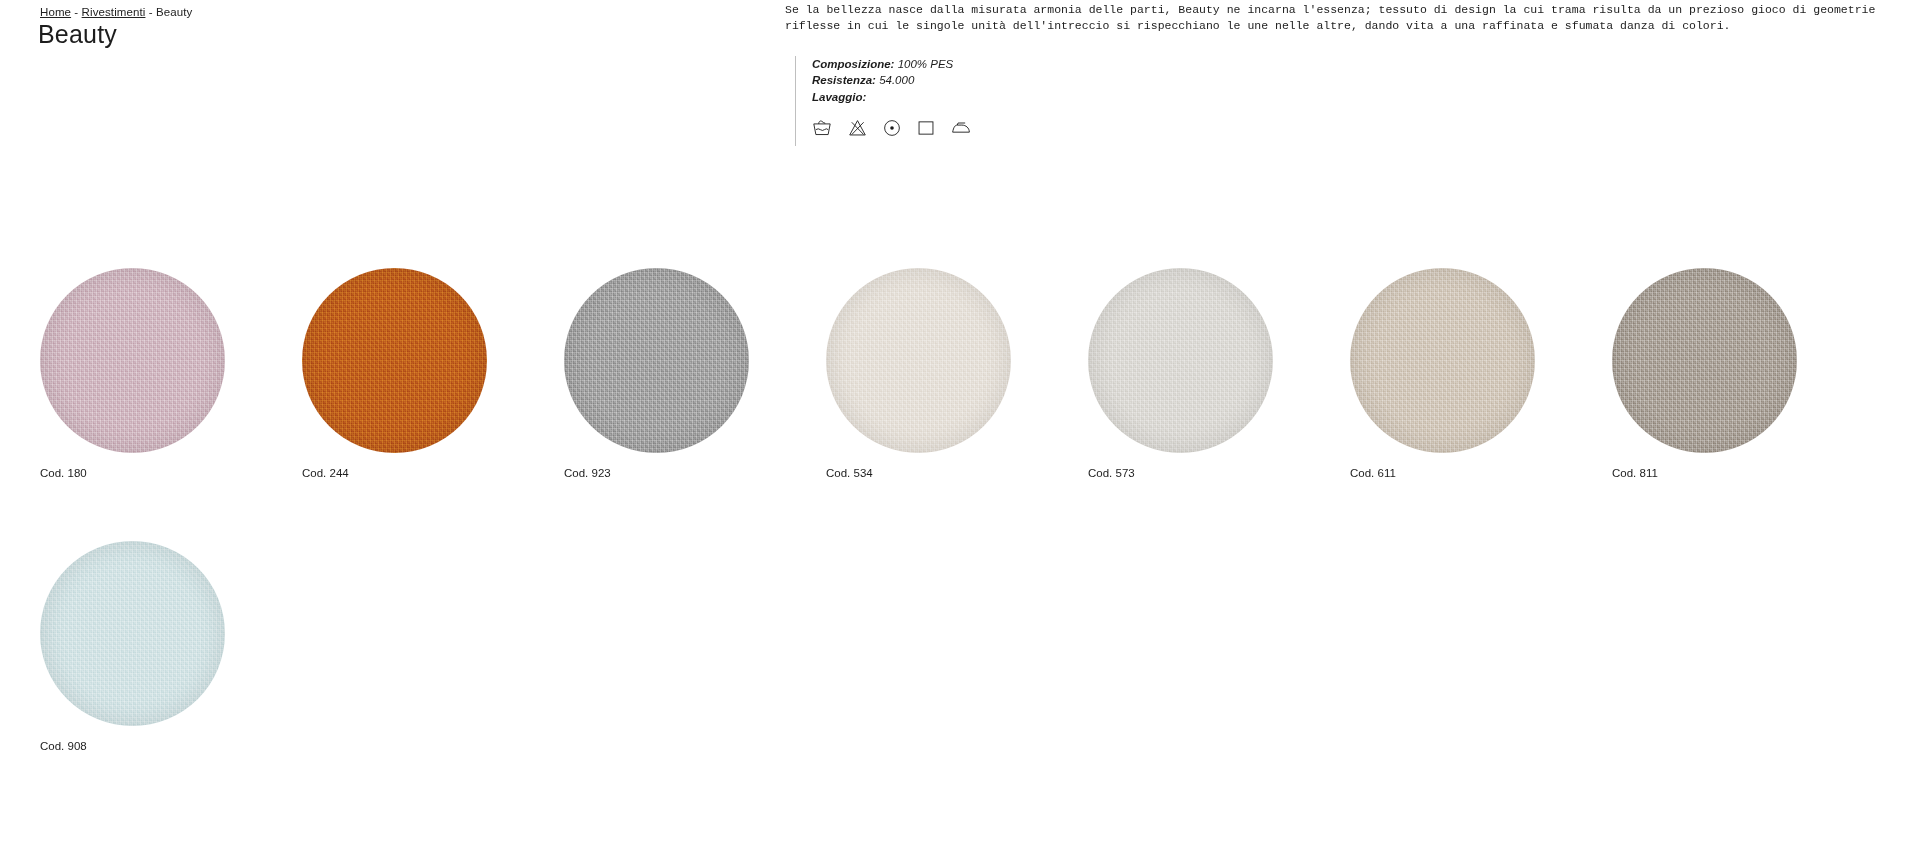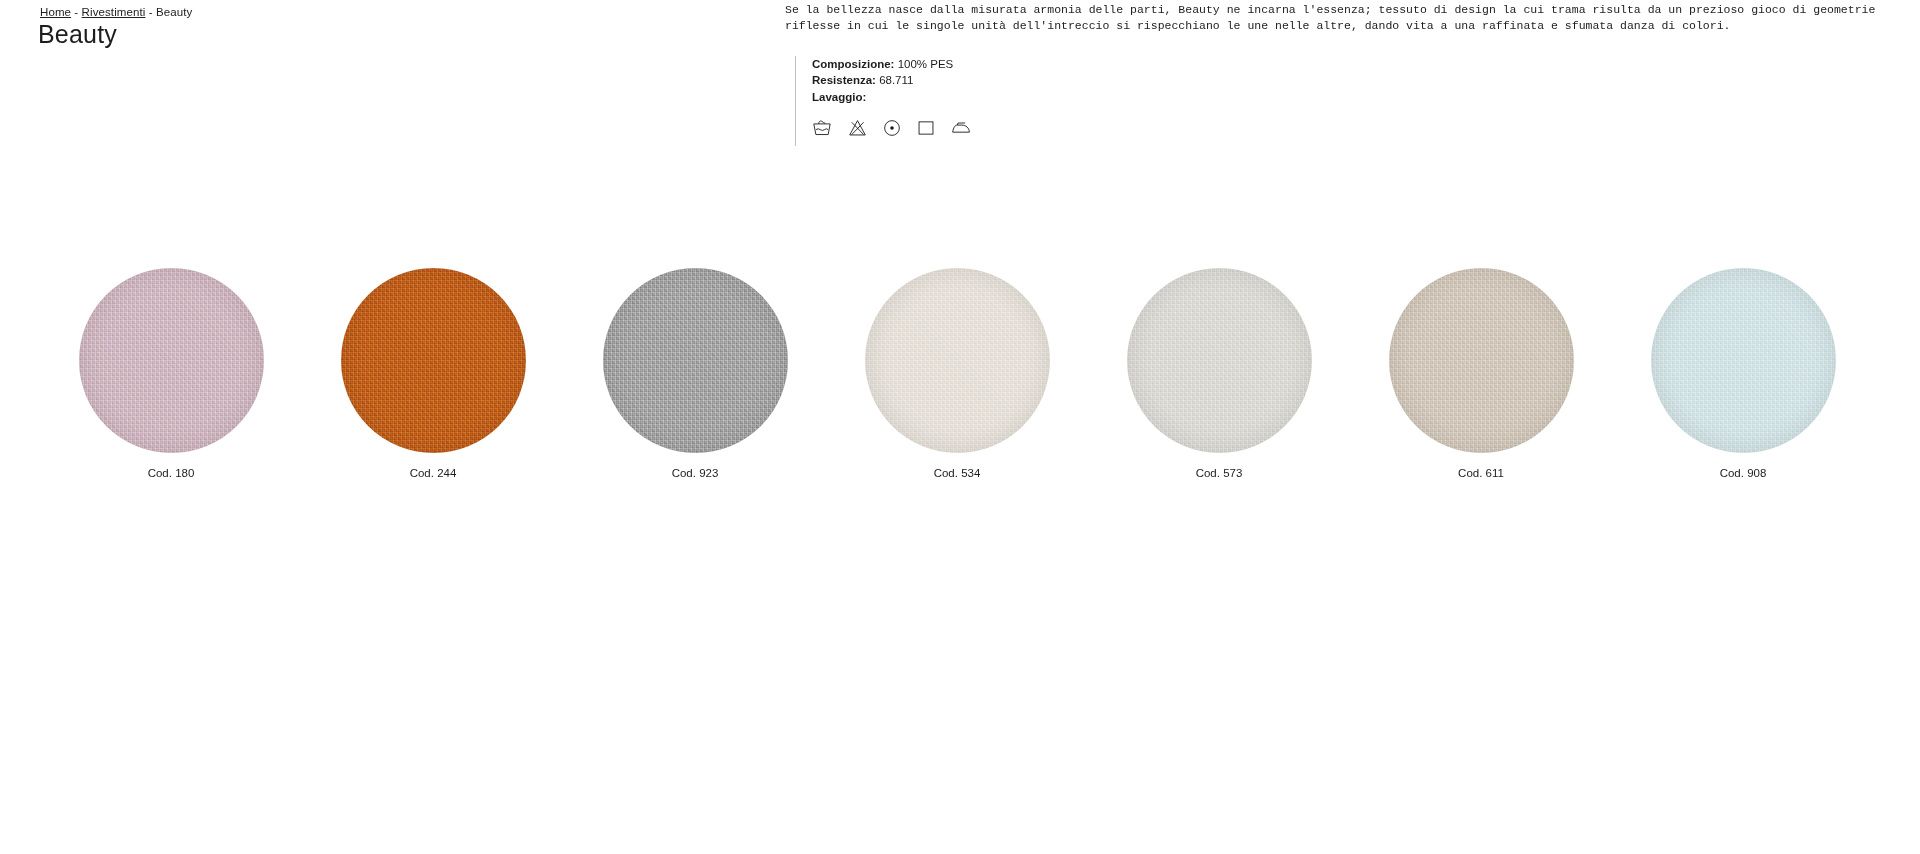--- a/index.html
+++ b/index.html
@@ -68,20 +68,21 @@
     top: 56px;
     padding-left: 16px;
     border-left: 1px solid #bfbfbf;
     min-height: 90px;
   }
   .spec-row {
     font-size: 11.5px;
     line-height: 1.42;
     color: #1d1d1d;
     white-space: nowrap;
+    font-style: italic;
   }
   .spec-row b {
     font-weight: 700;
   }
   .care-icons {
     display: flex;
     align-items: center;
     gap: 16px;
     margin-top: 14px;
   }
@@ -97,21 +98,21 @@
     width: 1850px;
     display: flex;
     flex-wrap: wrap;
     gap: 0;
   }
   .swatch {
     width: 262px;
     margin-bottom: 62px;
     display: flex;
     flex-direction: column;
-    align-items: center;
+    align-items: flex-start;
   }
   .swatch-disc {
     width: 185px;
     height: 185px;
     border-radius: 50%;
     position: relative;
     overflow: hidden;
   }
   
   .swatch-disc::after {
@@ -152,21 +153,21 @@
 
 <div class="description">Se la bellezza nasce dalla misurata armonia delle parti, Beauty ne incarna l'essenza; tessuto di design la cui trama risulta da un prezioso gioco di geometrie riflesse in cui le singole unità dell'intreccio si rispecchiano le une nelle altre, dando vita a una raffinata e sfumata danza di colori.</div>
 
 <div class="spec-block">
   <div class="spec-row">
     <b>Composizione:</b>
     <span>100% PES</span>
   </div>
   <div class="spec-row">
     <b>Resistenza:</b>
-    <span>68.711</span>
+    <span>54.000</span>
   </div>
   <div class="spec-row">
     <b>Lavaggio:</b>
     <span></span>
   </div>
 
   <div class="care-icons">
 
     <span>
       <svg width="20" height="18" viewBox="0 0 24 22">
@@ -225,16 +226,20 @@
   </div>
   <div class="swatch">
     <div class="swatch-disc" style="background-color: rgb(217, 215, 210);"></div>
     <div class="swatch-label">Cod. 573</div>
   </div>
   <div class="swatch">
     <div class="swatch-disc" style="background-color: rgb(207, 196, 182);"></div>
     <div class="swatch-label">Cod. 611</div>
   </div>
   <div class="swatch">
+    <div class="swatch-disc" style="background-color: rgb(165, 156, 146);"></div>
+    <div class="swatch-label">Cod. 811</div>
+  </div>
+  <div class="swatch">
     <div class="swatch-disc" style="background-color: rgb(207, 225, 227);"></div>
     <div class="swatch-label">Cod. 908</div>
   </div>
 </div>
 
 </body></html>

